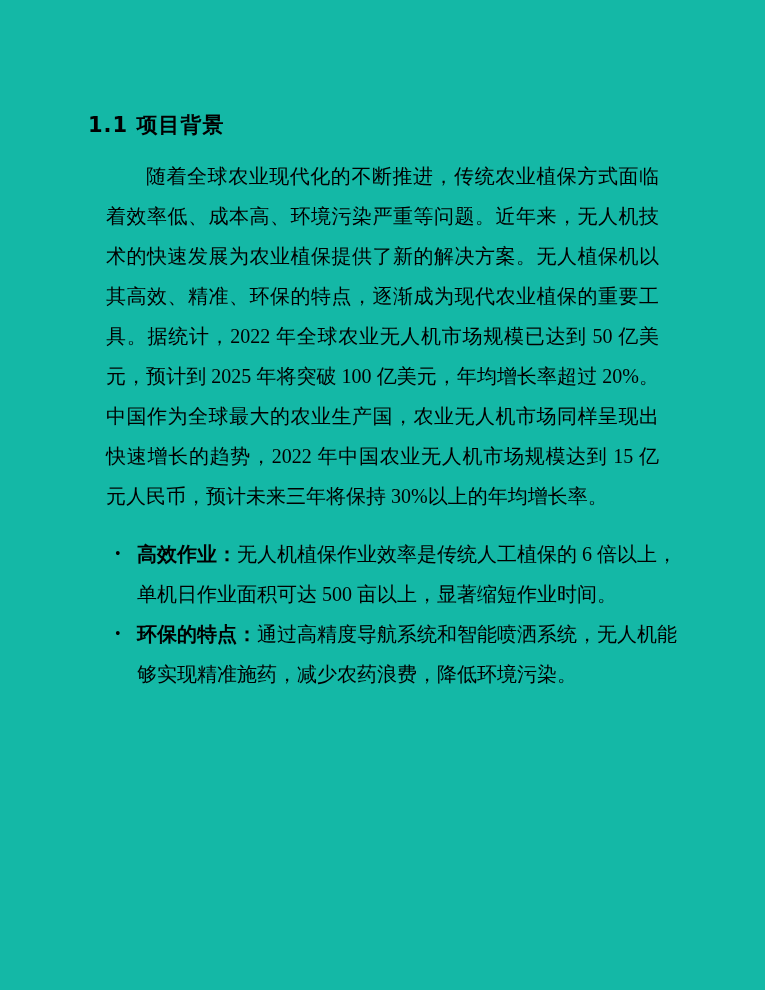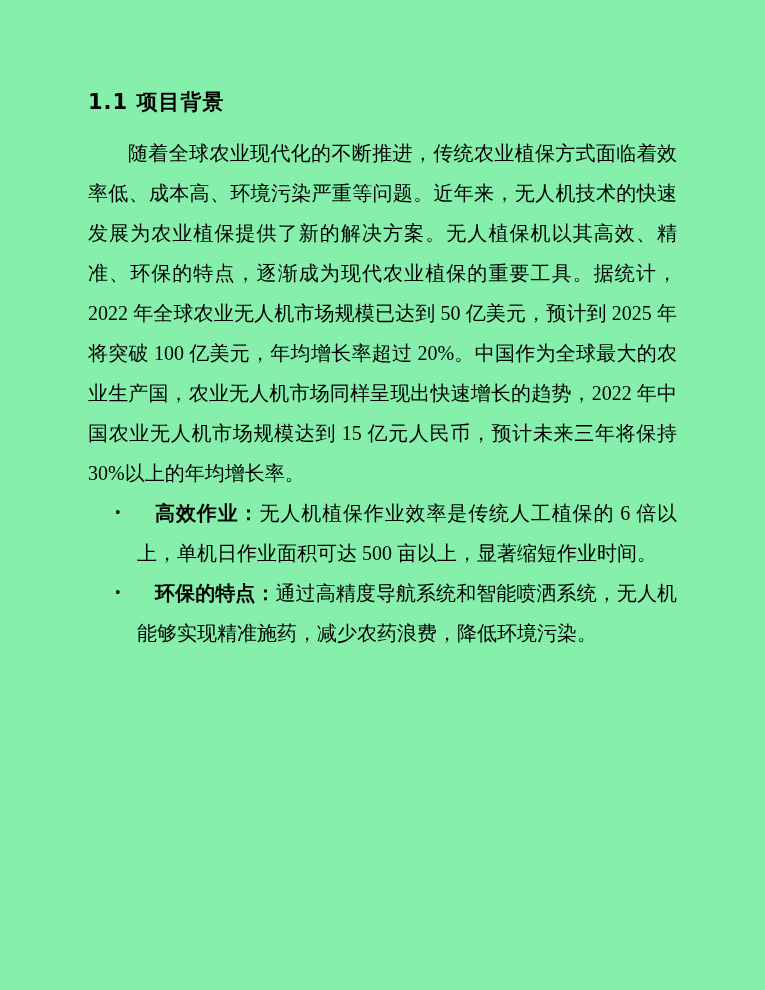--- a/index.html
+++ b/index.html
@@ -11,38 +11,38 @@
   body {
     width: 765px;
     height: 990px;
     overflow: hidden;
     font-family: "Liberation Serif", "DejaVu Serif", serif;
     color: #000000;
   }
   .page {
     width: 765px;
     height: 990px;
-    padding: 89px 88px 0 88px;
-    background: #86efac;
+    padding: 112px 88px 0 88px;
+    background: #14b8a6;
   }
   .doc-heading {
     font-family: "DejaVu Sans", "Liberation Sans", sans-serif;
     font-size: 21px;
     font-weight: 700;
     line-height: 26px;
     margin: 0 0 18px 0;
     letter-spacing: 1px;
   }
   .para {
     font-size: 20px;
     line-height: 40px;
     text-align: justify;
     text-justify: inter-character;
     text-indent: 2em;
-    margin: 0;
+    margin: 18px;
   }
   ul.bullets {
     list-style: none;
     margin: 0;
     padding: 0;
   }
   ul.bullets li {
     position: relative;
     font-size: 20px;
     line-height: 40px;
@@ -51,21 +51,20 @@
     padding-left: 49px;
   }
   ul.bullets li .marker {
     position: absolute;
     left: 27px;
     top: 0;
     font-size: 16px;
   }
   .bold {
     font-weight: 700;
-    margin-left: 18px;
   }
 </style>
 </head>
 <body>
 
 <div class="page">
 
   <h1 class="doc-heading">1.1 项目背景</h1>
 
   <p class="para">随着全球农业现代化的不断推进，传统农业植保方式面临着效率低、成本高、环境污染严重等问题。近年来，无人机技术的快速发展为农业植保提供了新的解决方案。无人植保机以其高效、精准、环保的特点，逐渐成为现代农业植保的重要工具。据统计，2022 年全球农业无人机市场规模已达到 50 亿美元，预计到 2025 年将突破 100 亿美元，年均增长率超过 20%。中国作为全球最大的农业生产国，农业无人机市场同样呈现出快速增长的趋势，2022 年中国农业无人机市场规模达到 15 亿元人民币，预计未来三年将保持 30%以上的年均增长率。</p>

